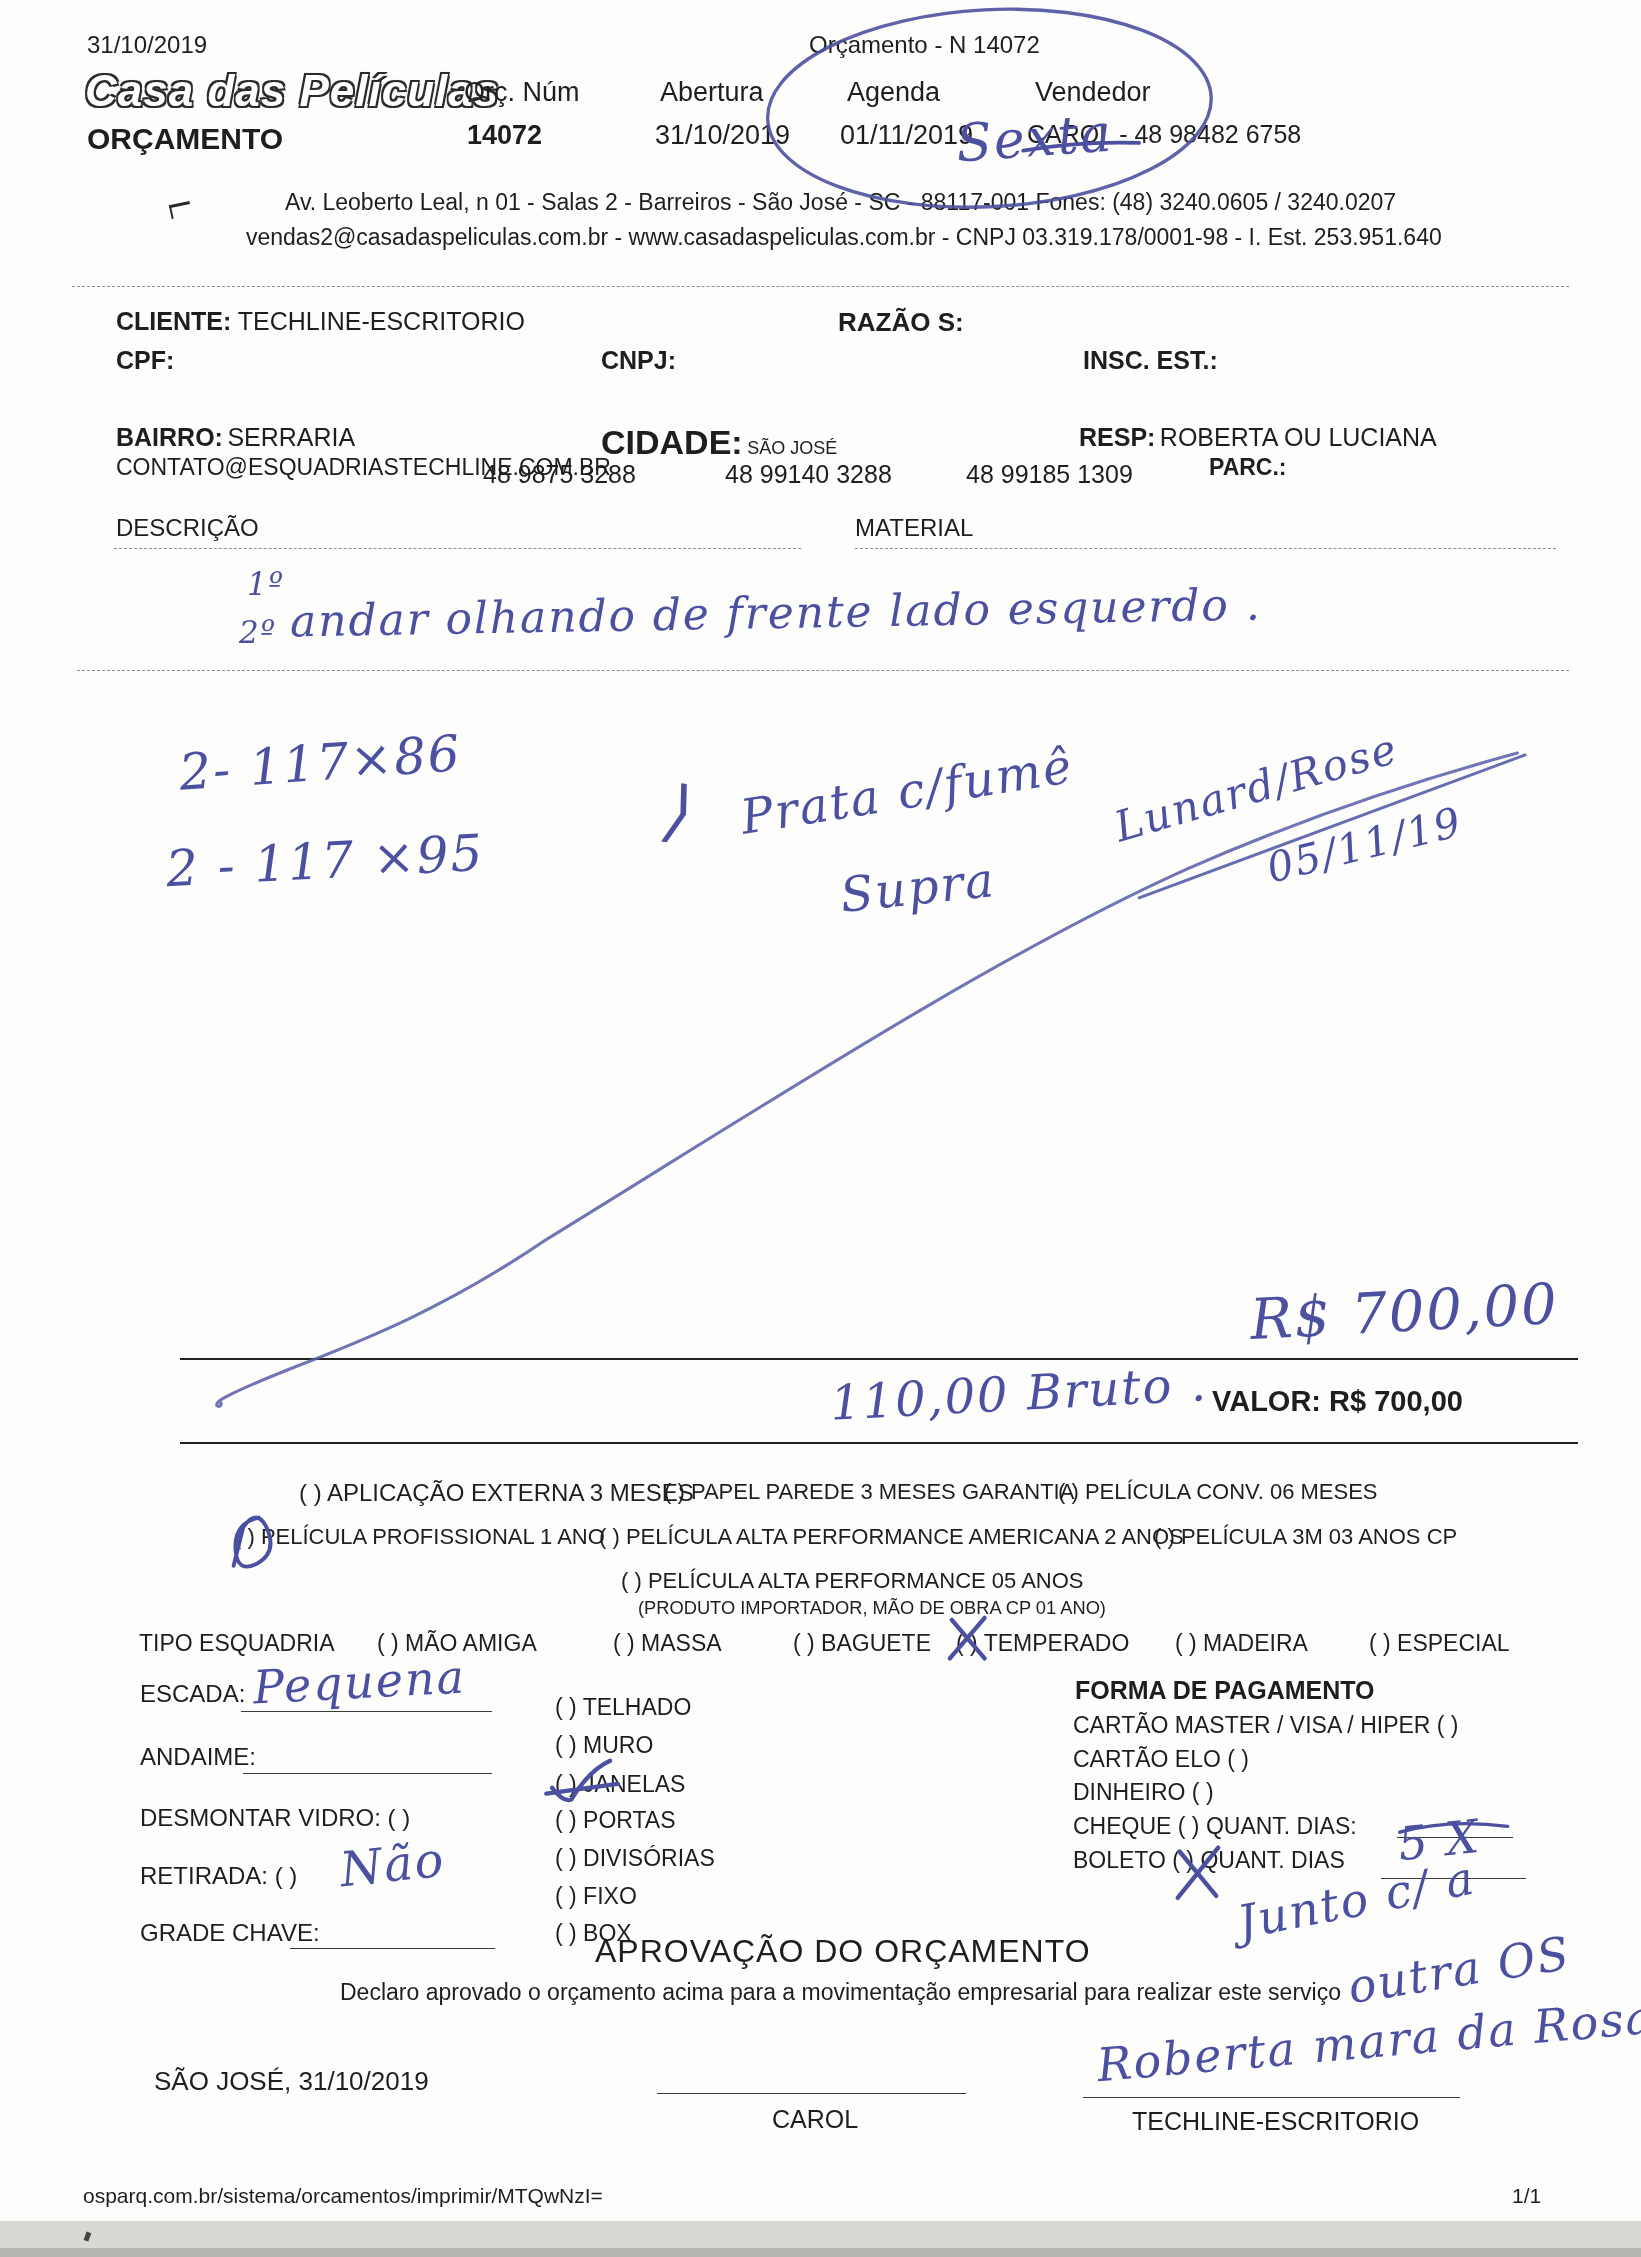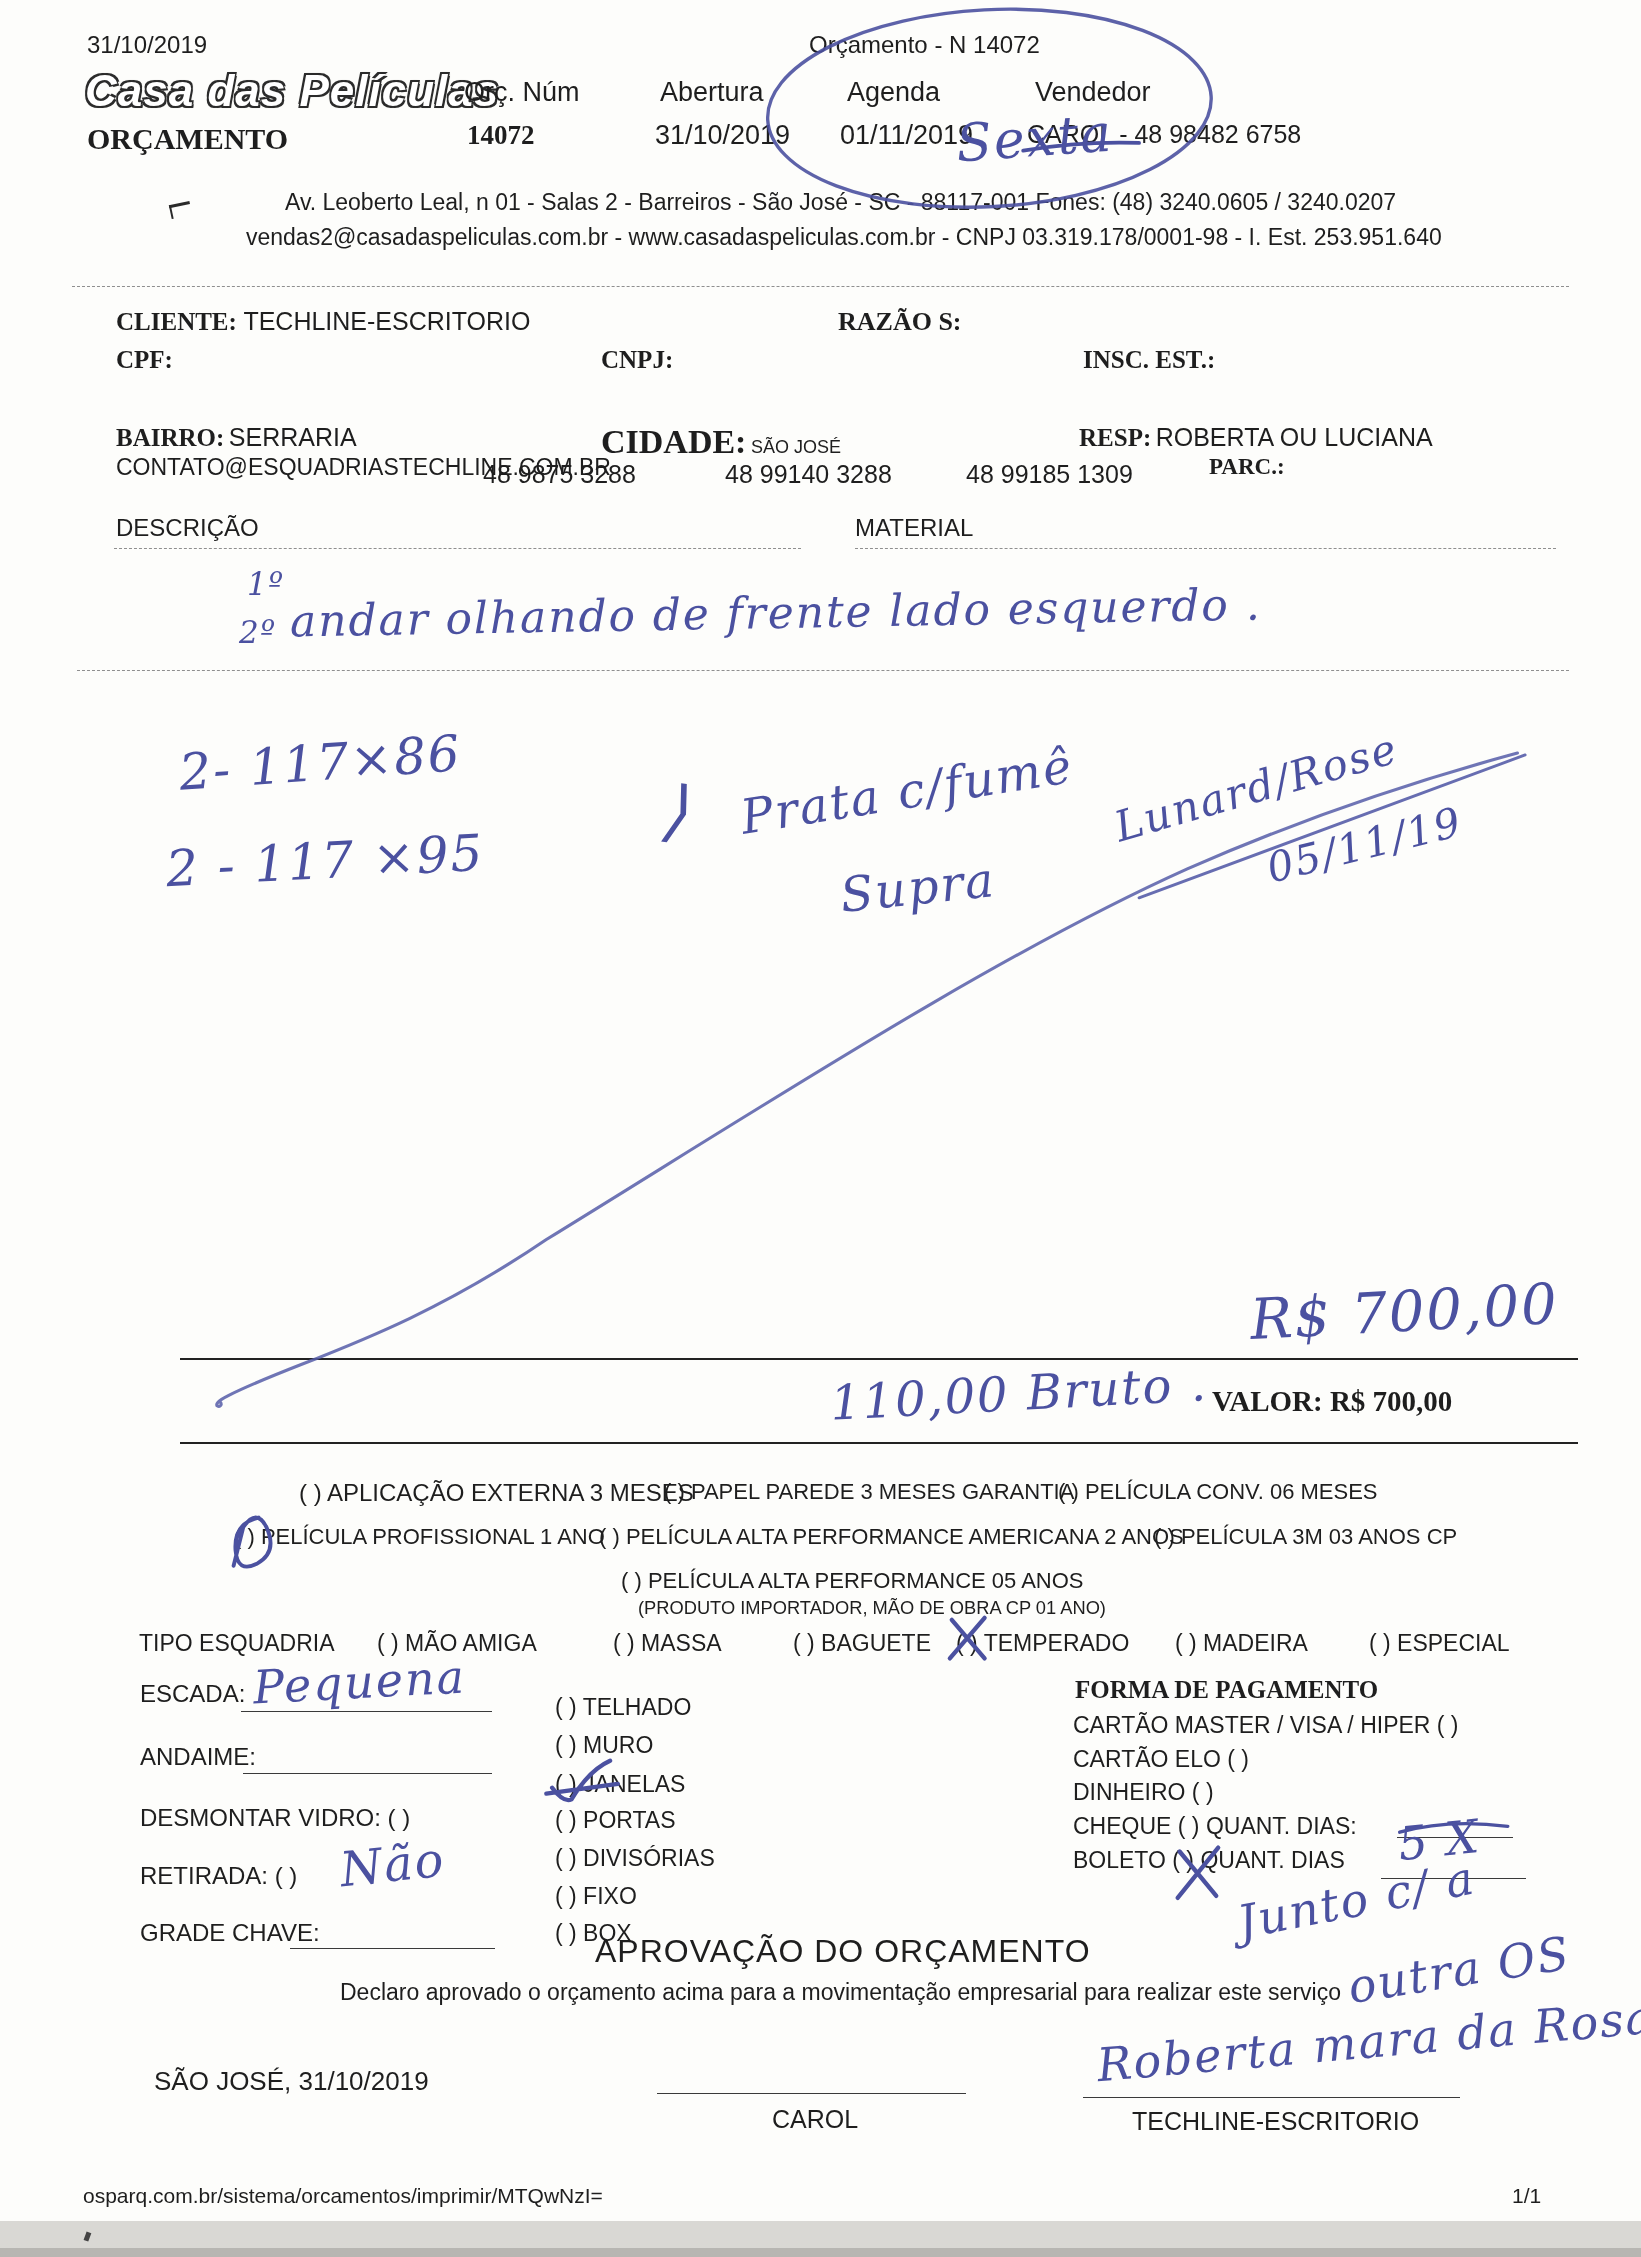--- a/index.html
+++ b/index.html
@@ -1,20 +1,20 @@
 <!DOCTYPE html>
 <html><head>
 <meta charset="utf-8">
 <style>
   html,body{margin:0;padding:0;background:#efefed;}
   #page{position:relative;width:1641px;height:2257px;background:#fdfdfb;overflow:hidden;
         font-family:"Liberation Sans",sans-serif;color:#1c1c1c;}
   .abs{position:absolute;white-space:nowrap;}
   .t{font-family:"Liberation Sans",sans-serif;color:#1e1e1e;font-size:23px;}
-  .b{font-weight:bold;font-family:Liberation Serif, serif;}
+  .b{font-weight:bold;}
   .ink{font-family:"DejaVu Serif",serif;font-style:italic;color:#4b51a0;letter-spacing:1.9px;}
   .hr{position:absolute;border-top:2.9px solid #222;height:0;}
   .thin{position:absolute;border-top:1.9px solid #3a3a3a;height:0;}
   .dash{position:absolute;border-top:1px dashed #8f8f8f;height:0;}
   .logo{font-weight:bold;font-style:italic;font-size:44px;letter-spacing:1px;color:#fff;
         text-shadow:-1.9px -1.9px 0 #2b2b2b,1.9px -1.9px 0 #2b2b2b,-1.9px 1.9px 0 #2b2b2b,1.9px 1.9px 0 #2b2b2b,0 0 2.9px #2b2b2b;}
   svg.overlay{position:absolute;left:0;top:0;pointer-events:none;}
   .grayband{position:absolute;left:0;width:1641px;}
 </style>
 </head>

